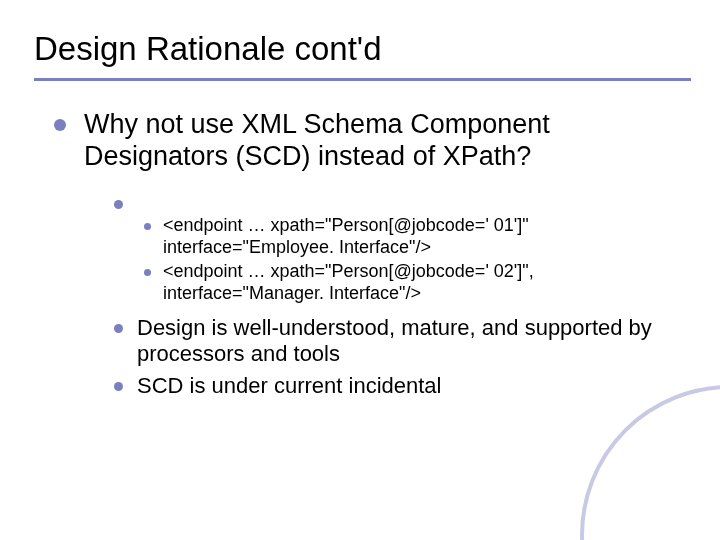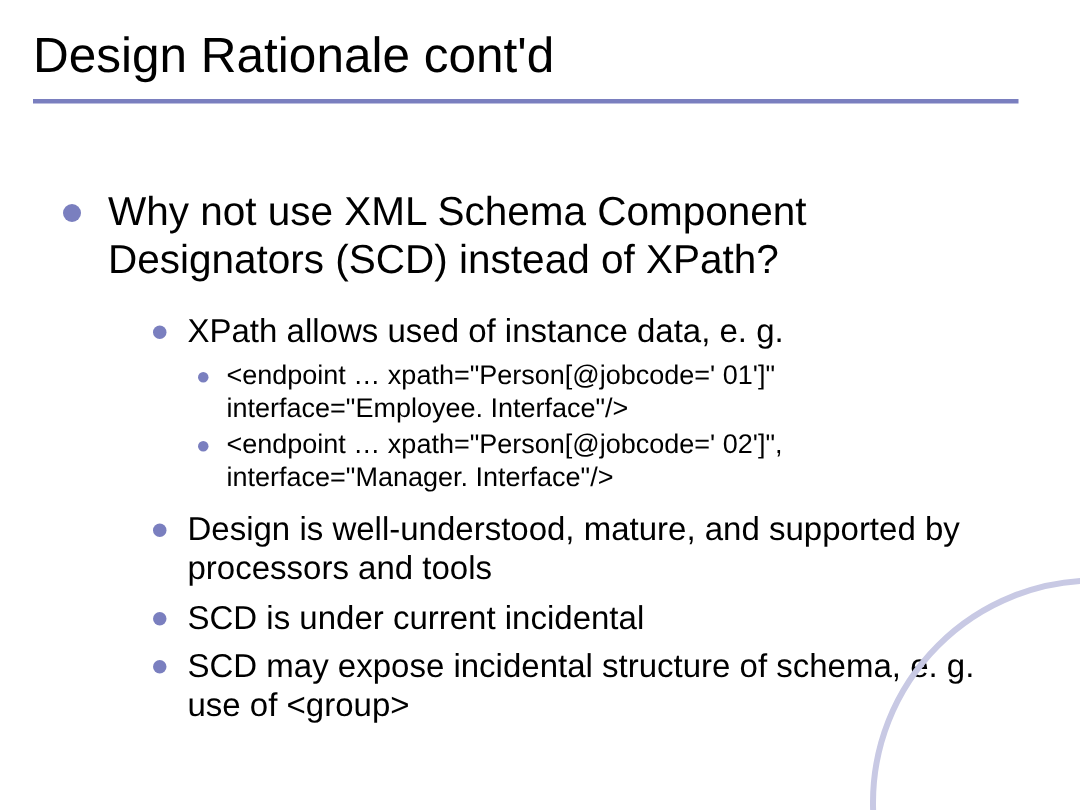--- a/index.html
+++ b/index.html
@@ -7,21 +7,21 @@
   body {
     font-family: Arial, Helvetica, sans-serif;
     background: #fff;
     color: #000;
     position: relative;
   }
   .slide {
     width: 720px;
     height: 525px;
     position: relative;
-    padding: 4px;
+    padding: 16px;
   }
   .title-block {
     padding: 14px 0 0 18px;
   }
   .title {
     font-size: 33px;
     font-weight: 400;
     color: #000;
     letter-spacing: 0px;
   }
@@ -32,21 +32,20 @@
     width: 657px;
     margin-left: 18px;
   }
   .content {
     padding: 28px 34px 0 38px;
   }
   .level1 {
     display: flex;
     align-items: flex-start;
     margin-bottom: 18px;
-    margin-top: 29px;
   }
   .bullet-l1 {
     width: 12px; height: 12px; border-radius: 50%;
     background: #7a7fbf;
     flex: 0 0 12px;
     margin-top: 10px;
     margin-right: 18px;
   }
   .text-l1 {
     font-size: 27px;
@@ -114,21 +113,20 @@
 
     <div class="level1">
       <div class="bullet-l1"></div>
       <div class="text-l1">Why not use XML Schema Component Designators (SCD) instead of XPath?</div>
     </div>
 
     <div class="level2-wrap">
 
       <div class="level2">
         <div class="bullet-l2"></div>
-        <div class="text-l2">XPath allows used of instance data, e. g.</div>
       </div>
 
       <div class="level3-wrap">
         <div class="level3">
           <div class="bullet-l3"></div>
           <div class="text-l3">&lt;endpoint … xpath="Person[@jobcode=' 01']" interface="Employee. Interface"/&gt;</div>
         </div>
         <div class="level3">
           <div class="bullet-l3"></div>
           <div class="text-l3">&lt;endpoint … xpath="Person[@jobcode=' 02']", interface="Manager. Interface"/&gt;</div>
@@ -138,22 +136,18 @@
       <div class="level2">
         <div class="bullet-l2"></div>
         <div class="text-l2">Design is well-understood, mature, and supported by processors and tools</div>
       </div>
 
       <div class="level2">
         <div class="bullet-l2"></div>
         <div class="text-l2">SCD is under current incidental</div>
       </div>
 
-      <div class="level2">
-        <div class="bullet-l2"></div>
-        <div class="text-l2">SCD may expose incidental structure of schema, e. g. use of &lt;group&gt;</div>
-      </div>
 
     </div>
   </div>
 
   <div class="corner-arc"></div>
 </div>
 
 </body></html>

